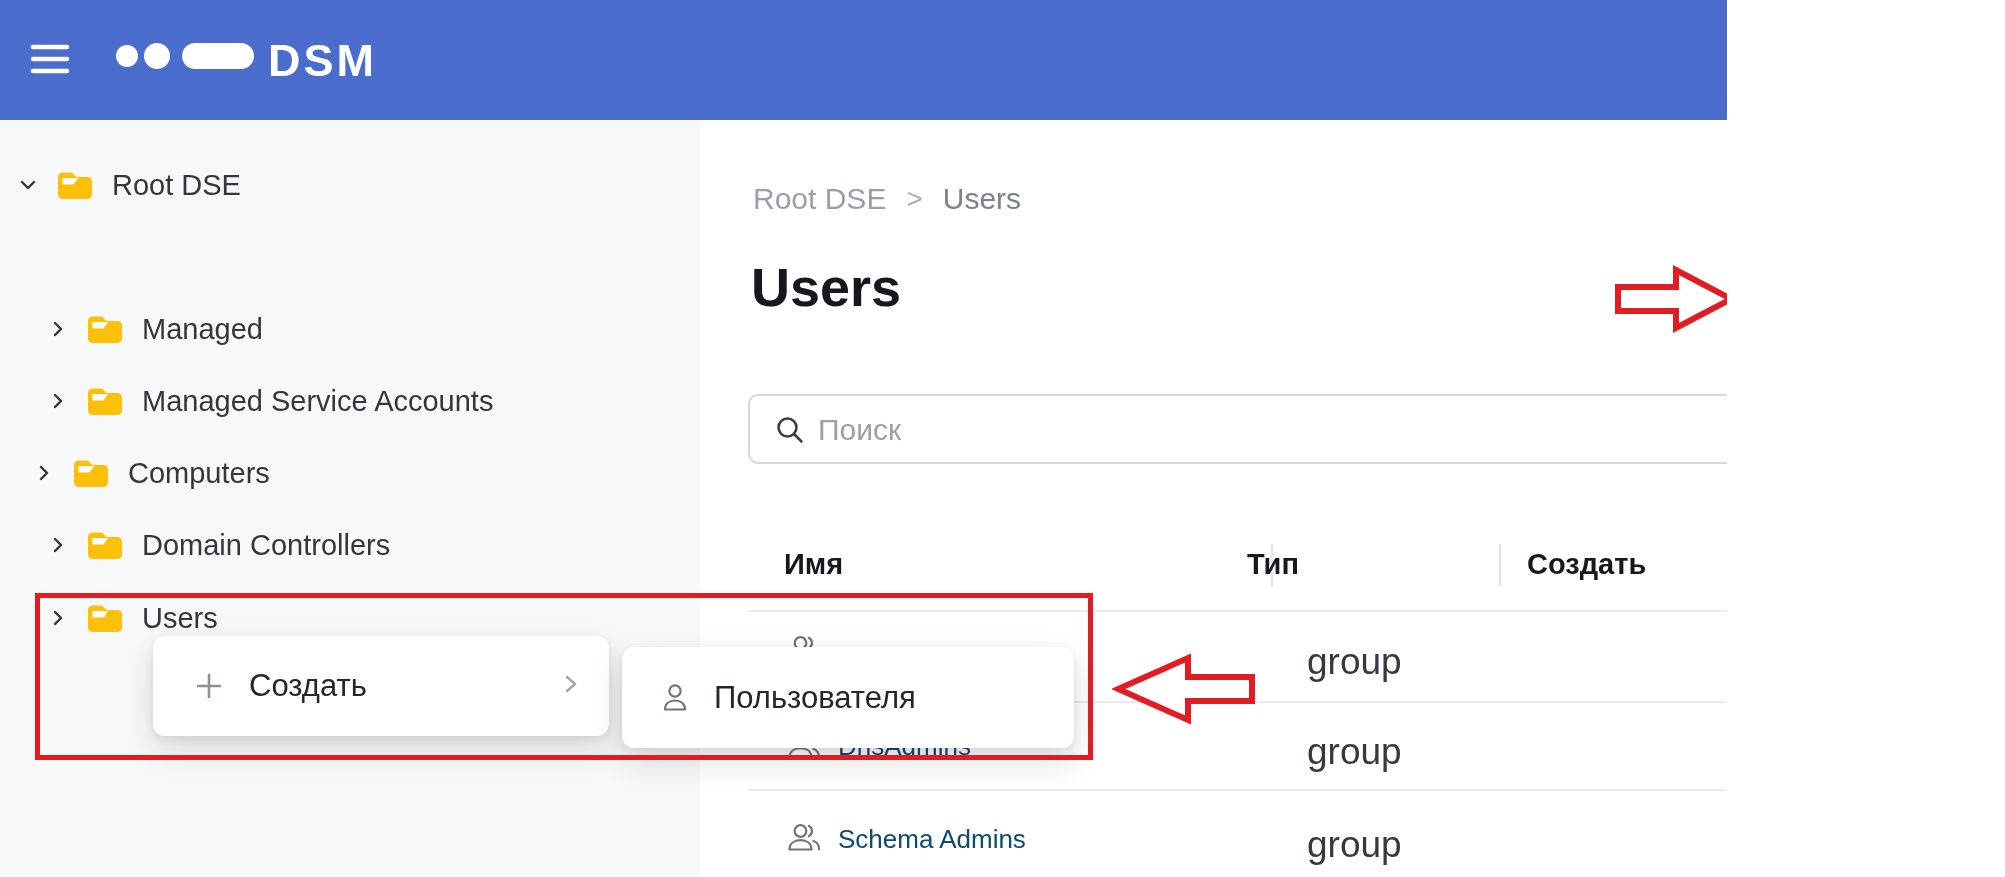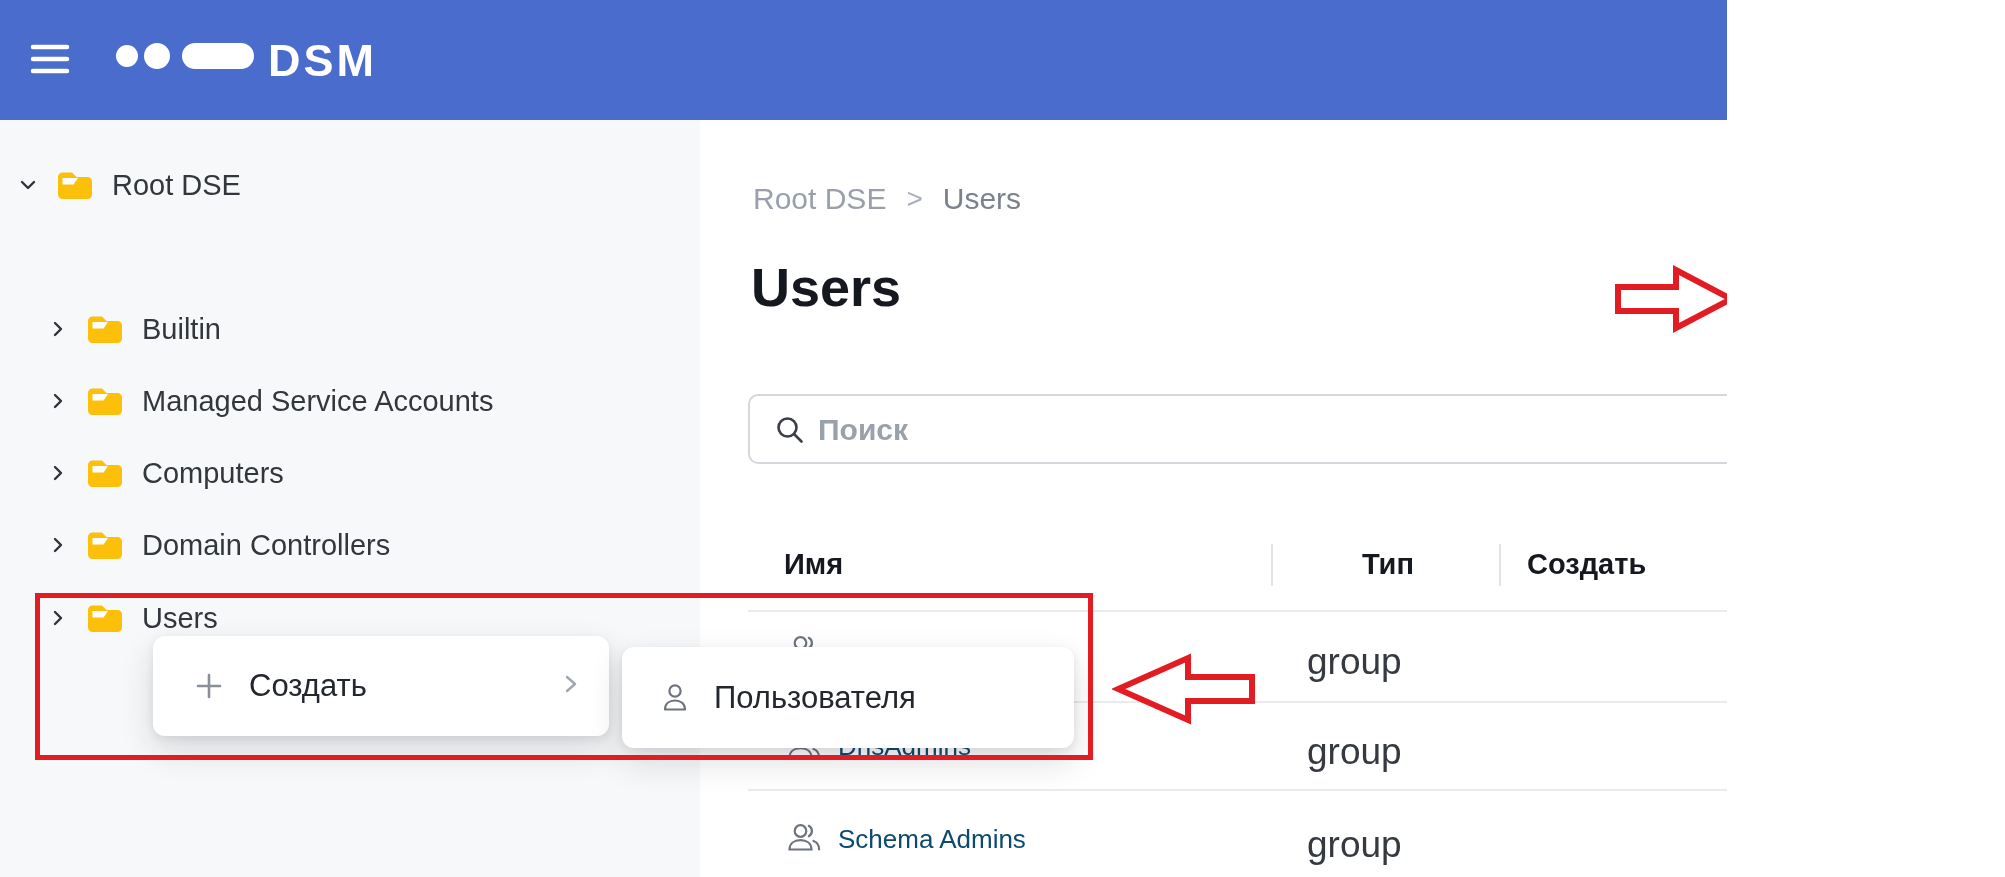--- a/index.html
+++ b/index.html
@@ -29,21 +29,21 @@
   .page-title{position:absolute;left:751px;top:256px;font-size:54px;font-weight:700;color:#15181e;}
 
   .create-btn{position:absolute;left:1760px;top:266px;width:193px;height:64px;background:#e9f1fd;border:none;
     border-radius:14px;color:#2b6fe8;font-size:31px;display:flex;align-items:center;justify-content:center;
     font-family:inherit;cursor:pointer;}
 
   .search-box{position:absolute;left:748px;top:394px;width:1210px;height:70px;border:2px solid #d4d8dd;
     border-radius:10px;background:#ffffff;box-sizing:border-box;}
   .search-icon{position:absolute;left:24px;top:18px;}
   .search-input{position:absolute;left:66px;top:0;width:1040px;height:66px;border:none;outline:none;background:transparent;
-    font-size:30px;color:#4d7c0f;font-family:inherit;font-weight:bold;}
+    font-size:30px;color:#4d7c0f;font-family:inherit;}
   .search-input::placeholder{color:#9aa1ab;}
   .clear-icon{position:absolute;right:28px;top:19px;cursor:pointer;}
 
   
   .col-h{position:absolute;top:548px;font-size:29px;font-weight:700;color:#15181e;}
   .vsep{position:absolute;top:544px;width:2px;height:42px;background:#e0e3e8;}
   .hline{position:absolute;left:748px;width:1210px;height:2px;background:#e9ebee;}
   .row-icon{position:absolute;}
   .row-name{position:absolute;font-size:26px;color:#0c4a6e;white-space:nowrap;}
   .row-type{position:absolute;font-size:37px;color:#353a41;}
@@ -110,37 +110,37 @@
     <div class="tree-item" style="left:46px;top:189px;">
       <svg width="24" height="24" viewBox="0 0 24 24" fill="none" stroke="#2f343b" stroke-width="2.4" stroke-linecap="round" stroke-linejoin="round">
           <polyline points="9,6 15,12 9,18"></polyline>
         </svg>
       <span class="folder-wrap">
         <svg width="38" height="32" viewBox="0 0 38 32">
             <path d="M2 8 a4.5 4.5 0 0 1 4.5 -4.5 h9.5 l4.5 4.5 h11 A4.5 4.5 0 0 1 36 12.5 v13 a4.5 4.5 0 0 1 -4.5 4.5 h-25 A4.5 4.5 0 0 1 2 25.5 Z" fill="#fcc00a"></path>
             <polygon points="6.5,9 22,9 17.5,15.5 6.5,15.5" fill="#ffffff"></polygon>
           </svg>
       </span>
-      <span class="tree-label">Builtin</span>
+      <span class="tree-label">Managed</span>
     </div>
 
     <div class="tree-item" style="left:46px;top:261px;">
       <svg width="24" height="24" viewBox="0 0 24 24" fill="none" stroke="#2f343b" stroke-width="2.4" stroke-linecap="round" stroke-linejoin="round">
           <polyline points="9,6 15,12 9,18"></polyline>
         </svg>
       <span class="folder-wrap">
         <svg width="38" height="32" viewBox="0 0 38 32">
             <path d="M2 8 a4.5 4.5 0 0 1 4.5 -4.5 h9.5 l4.5 4.5 h11 A4.5 4.5 0 0 1 36 12.5 v13 a4.5 4.5 0 0 1 -4.5 4.5 h-25 A4.5 4.5 0 0 1 2 25.5 Z" fill="#fcc00a"></path>
             <polygon points="6.5,9 22,9 17.5,15.5 6.5,15.5" fill="#ffffff"></polygon>
           </svg>
       </span>
       <span class="tree-label">Managed Service Accounts</span>
     </div>
 
-    <div class="tree-item" style="left:46px;top:333px;justify-content:flex-end;">
+    <div class="tree-item" style="left:32px;top:333px;justify-content:flex-end;">
       <svg width="24" height="24" viewBox="0 0 24 24" fill="none" stroke="#2f343b" stroke-width="2.4" stroke-linecap="round" stroke-linejoin="round">
           <polyline points="9,6 15,12 9,18"></polyline>
         </svg>
       <span class="folder-wrap">
         <svg width="38" height="32" viewBox="0 0 38 32">
             <path d="M2 8 a4.5 4.5 0 0 1 4.5 -4.5 h9.5 l4.5 4.5 h11 A4.5 4.5 0 0 1 36 12.5 v13 a4.5 4.5 0 0 1 -4.5 4.5 h-25 A4.5 4.5 0 0 1 2 25.5 Z" fill="#fcc00a"></path>
             <polygon points="6.5,9 22,9 17.5,15.5 6.5,15.5" fill="#ffffff"></polygon>
           </svg>
       </span>
       <span class="tree-label">Computers</span>
@@ -196,21 +196,21 @@
     <span class="clear-icon">
       <svg width="30" height="30" viewBox="0 0 30 30" stroke="#1a1d22" stroke-width="2.8" stroke-linecap="round">
         <line x1="6" y1="6" x2="24" y2="24"></line>
           <line x1="24" y1="6" x2="6" y2="24"></line>
       </svg>
     </span>
   </div>
 
   <span class="col-h" style="left:784px;text-align:right;">Имя</span>
   <div class="vsep" style="left:1271px;"></div>
-  <span class="col-h" style="left:1362px;">Тип</span>
+  <span class="col-h" style="left:1247px;">Тип</span>
   <div class="vsep" style="left:1499px;"></div>
   <span class="col-h" style="left:1527px;">Создать</span>
 
   <div class="hline" style="top:610px;"></div>
   <div class="hline" style="top:701px;"></div>
   <div class="hline" style="top:789px;"></div>
 
   <div class="table-row-hit" style="top:612px;"></div>
   <span class="row-icon" style="left:786px;top:632px;">
     <svg width="36" height="36" viewBox="0 0 36 36" fill="none" stroke="#6d747e" stroke-width="2.2" stroke-linecap="round">

